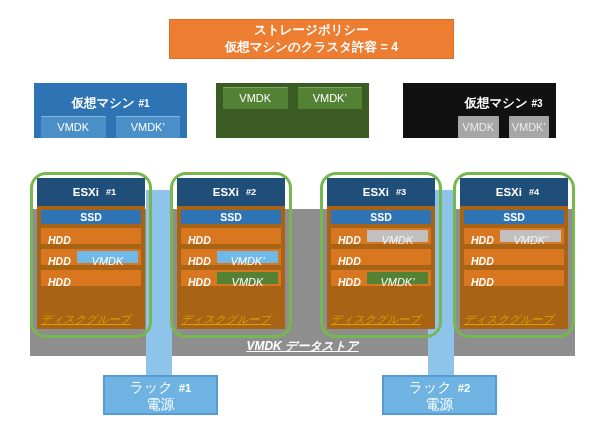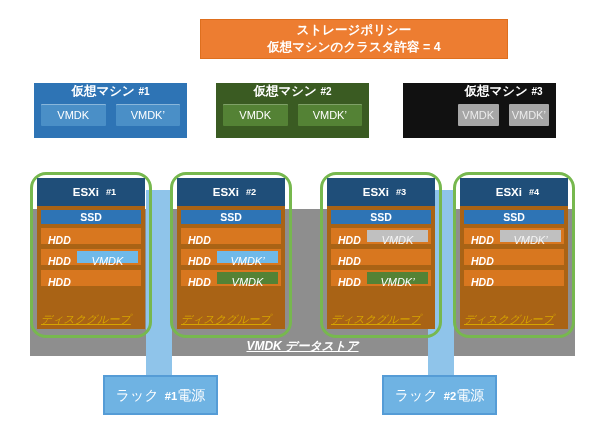--- a/index.html
+++ b/index.html
@@ -4,35 +4,35 @@
 <style>
   html,body{margin:0;padding:0;background:#fff;}
   .stage{
     position:relative;width:600px;height:436px;background:#ffffff;overflow:hidden;
     font-family:"Liberation Sans","DejaVu Sans",sans-serif;
   }
   .num{font-size:0.8em;font-weight:bold;}
 
   
   .policy-box{
-    position:absolute;left:169px;top:19px;width:308px;height:40px;
+    position:absolute;left:169px;top:19px;width:285px;height:40px;
     background:var(--policy-orange,#ED7D31);border:1px solid var(--policy-border,#DE6F1E);
     box-sizing:border-box;color:#fff;font-weight:bold;font-size:12.5px;line-height:17px;
-    display:flex;flex-direction:column;align-items:center;justify-content:center;text-align:center;margin-left:31px;
+    display:flex;flex-direction:column;align-items:center;justify-content:center;text-align:center;
   }
 
   
   .vm-box{position:absolute;top:83px;width:153px;height:55px;box-sizing:border-box;color:#fff;}
   .vm-box:nth-child(1){left:34px;}
   .vm-box:nth-child(2){left:216px;}
   .vm-box:nth-child(3){left:403px;padding-left:48px;}
   .vm-box.blue{background:var(--vm-blue,#2E74B5);}
   .vm-box.green{background:var(--vm-green,#3A5B22);}
   .vm-box.black{background:var(--vm-black,#111111);}
-  .vm-title{text-align:center;font-weight:bold;font-size:12.5px;margin-top:0;}
+  .vm-title{text-align:center;font-weight:bold;font-size:12.5px;margin-top:12px;}
   .vm-disks{display:flex;gap:10px;padding:4px 7px 0 7px;}
   .vm-disk{flex:1;height:22px;line-height:22px;text-align:center;font-size:11px;border-radius:1px;}
   .vm-box.blue  .vm-disk{background:var(--vm-blue-chip,#4A8FC7);box-shadow:inset 0 1px 0 rgba(255,255,255,.35);}
   .vm-box.green .vm-disk{background:var(--vm-green-chip,#548235);box-shadow:inset 0 1px 0 rgba(255,255,255,.25);}
   .vm-box.black .vm-disk{background:var(--vm-black-chip,#A6A6A6);color:#ECECEC;}
 
   
   .band{
     position:absolute;left:30px;top:209px;width:545px;height:147px;
     background:var(--band-gray,#8E8E8E);z-index:1;
@@ -84,21 +84,21 @@
   .vmdk-tag.gray{background:var(--vmdk-gray,#C0C0C0);color:#F5F5F5;}
   .dg-label{
     margin-top:auto;text-align:left;color:var(--gold-text,#D6A400);
     font-weight:normal;font-style:italic;text-decoration:underline;font-size:11px;height:15px;flex:none;
   }
 
   
   .rack-box{
     position:absolute;top:375px;width:115px;height:40px;box-sizing:border-box;
     background:var(--rack-blue,#6FB3E3);border:2px solid var(--rack-border,#559CD6);
-    color:#fff;display:flex;align-items:center;justify-content:center;
+    color:#fff;display:flex;flex-direction:column;align-items:center;justify-content:center;
     font-size:14px;line-height:16px;z-index:4;
   }
   .rack-box:nth-child(1){left:103px;}
   .rack-box:nth-child(2){left:382px;}
   .rack-line1{display:flex;align-items:baseline;gap:6px;}
 </style>
 </head>
 <body>
 
 <div class="stage">
@@ -115,24 +115,20 @@
           <span>仮想マシン</span>
           <span class="num">#1</span>
         </div>
         <div class="vm-disks">
           <span class="vm-disk">VMDK</span>
           <span class="vm-disk">VMDK’</span>
         </div>
       </div>
 
       <div class="vm-box green">
-        <div class="vm-title">
-          <span>仮想マシン</span>
-          <span class="num">#2</span>
-        </div>
         <div class="vm-disks">
           <span class="vm-disk">VMDK</span>
           <span class="vm-disk">VMDK’</span>
         </div>
       </div>
 
       <div class="vm-box black">
         <div class="vm-title">
           <span>仮想マシン</span>
           <span class="num">#3</span>

